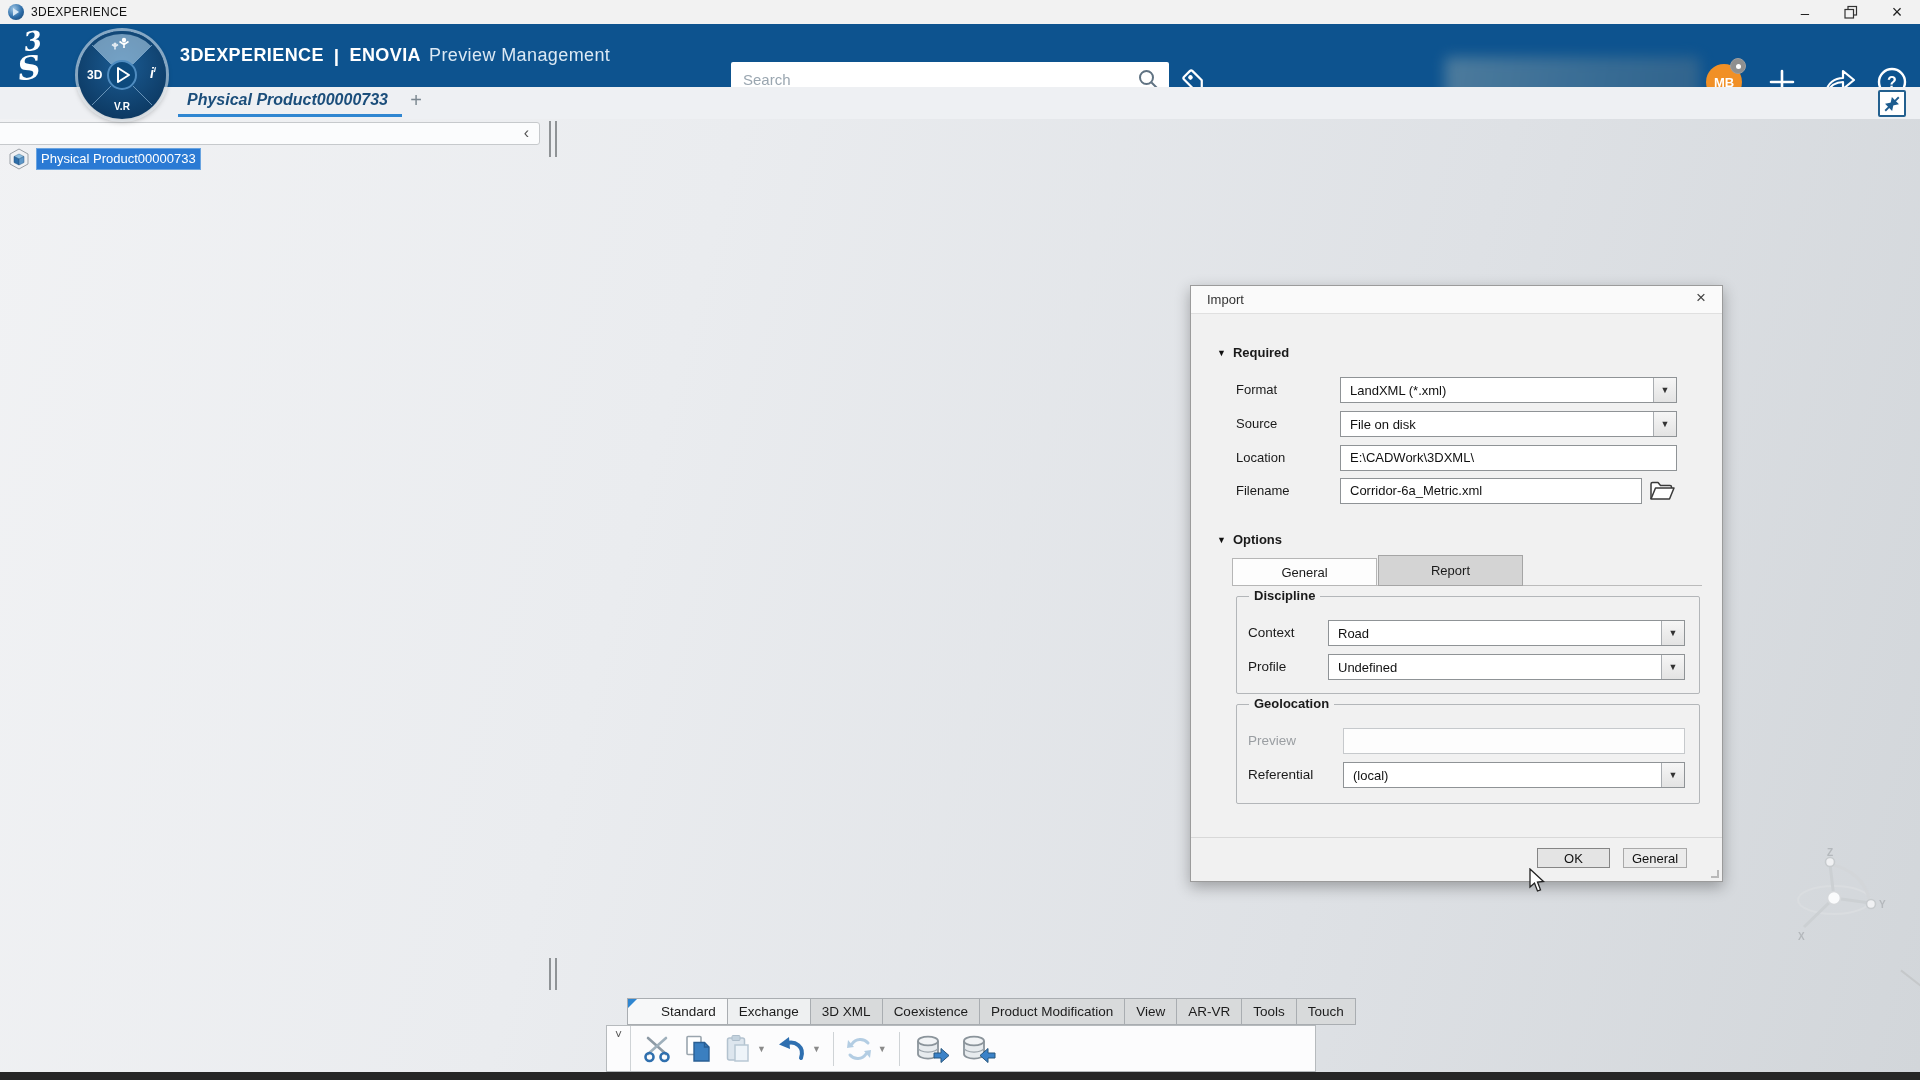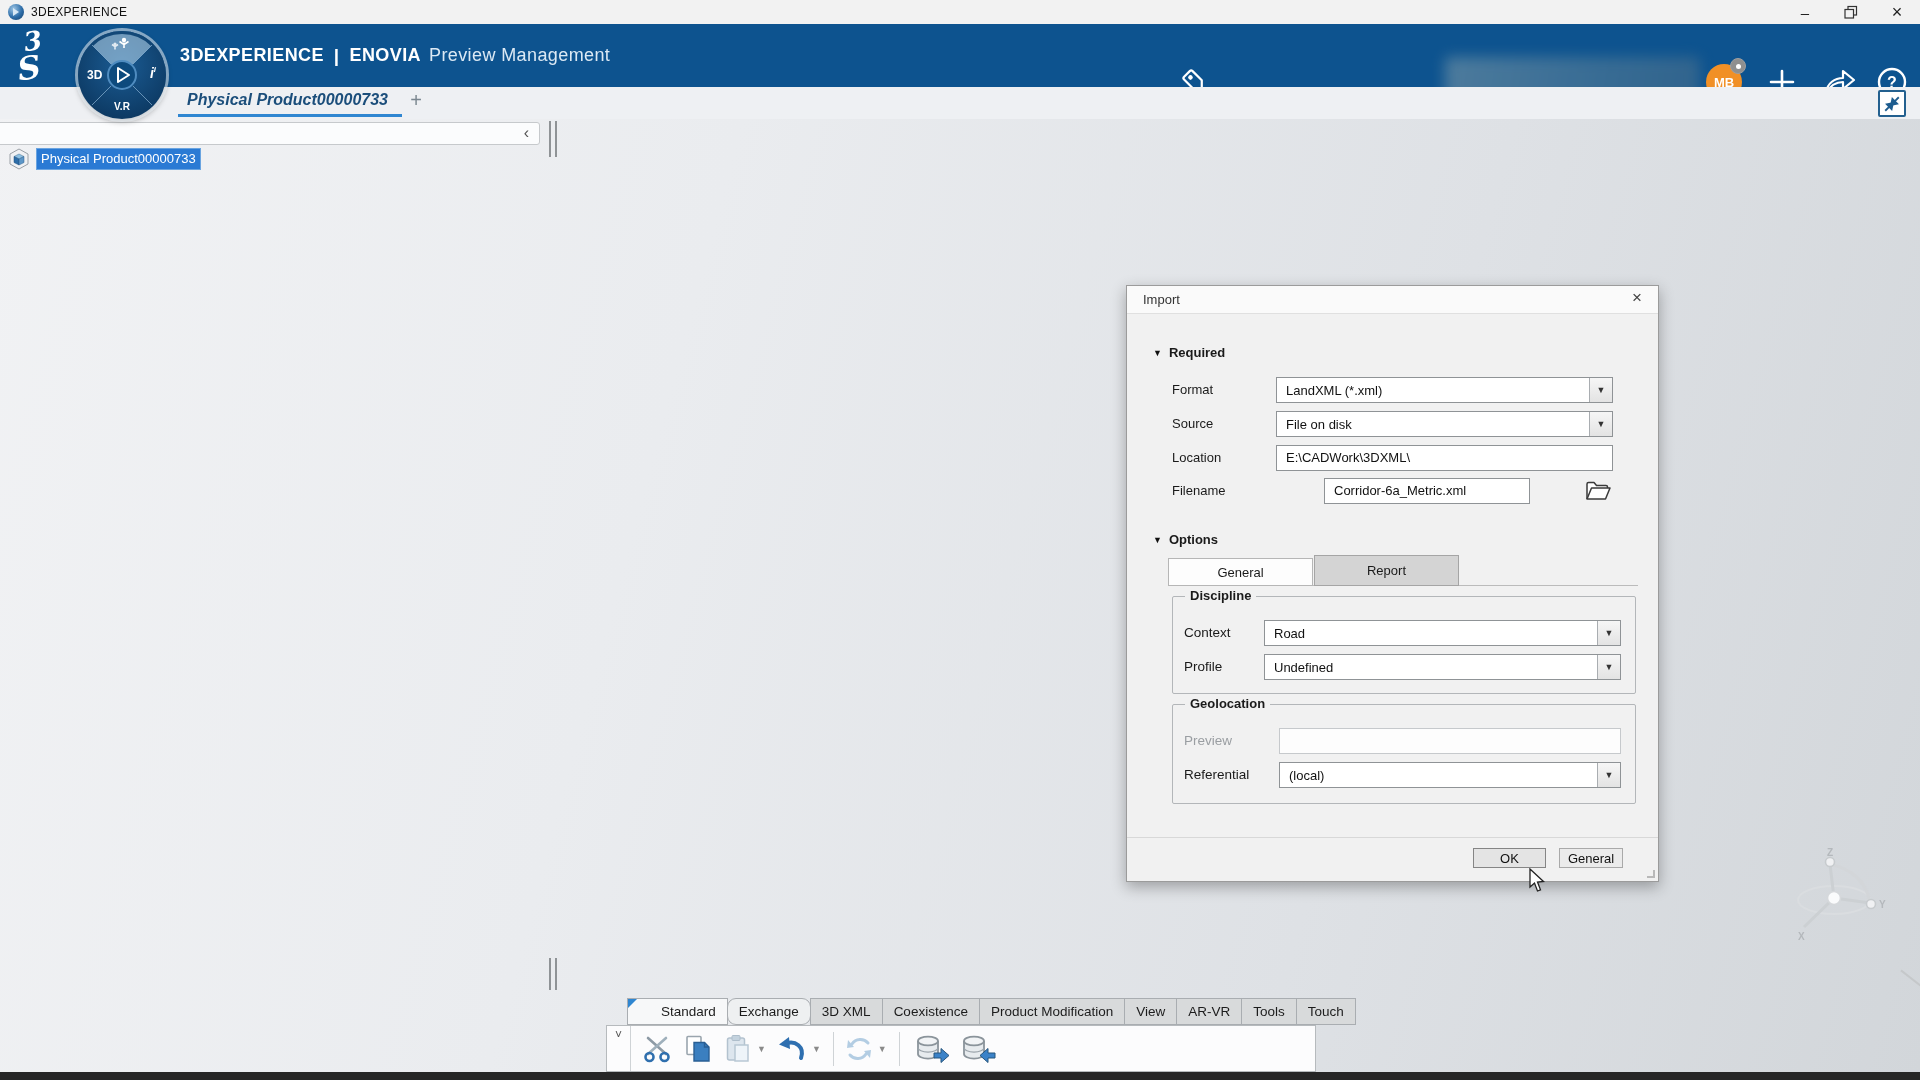--- a/index.html
+++ b/index.html
@@ -57,21 +57,21 @@
   .treebar { position:absolute; left:-2px; top:122px; width:542px; height:23px; background:#fbfcfd;
              border:1px solid #c6c9cc; border-radius:0 3px 3px 0; }
   .treebar .chev { position:absolute; right:10px; top:1px; font-size:16px; color:#555; }
   .grip { position:absolute; width:9px; }
   .grip i { position:absolute; top:0; bottom:0; width:2px; background:#8f9396; }
   .grip i:first-child { left:0; } .grip i:last-child { left:6px; }
   .treeitem { position:absolute; left:8px; top:148px; display:flex; align-items:center; }
   .treeitem .lbl { margin-left:7px; background:#2a7ad4; color:#fff; font-size:13px;
                    padding:2px 4px 3px 4px; outline:1px solid #6aa4e0; }
   
-  .dialog { position:absolute; left:1126px; top:285px; width:533px; height:597px; background:#f1f1f1;
+  .dialog { position:absolute; left:1190px; top:285px; width:533px; height:597px; background:#f1f1f1;
             border:1px solid #9b9b9b; box-shadow:0 5px 14px rgba(0,0,0,.3); font-size:13px; color:#1a1a1a; }
   .dtitle { position:absolute; left:0; top:0; right:0; height:28px; background:#fafafa;
             border-bottom:1px solid #e0e0e0; display:flex; align-items:center; }
   .dtitle .t { margin-left:16px; font-size:13px; color:#333; }
   .dtitle .x { position:absolute; right:10px; top:2px; font-size:17px; color:#444; width:22px;
                text-align:center; }
   .sechdr { position:absolute; left:26px; display:flex; align-items:center; font-weight:bold; }
   .sechdr .tri { font-size:9px; margin-right:7px; color:#111; }
   .drow { position:absolute; left:45px; width:441px; height:27px; display:flex; align-items:center; }
   .drow .lab { width:104px; font-size:13px; }
@@ -100,21 +100,21 @@
   .btn.cancel { left:432px; width:64px; background:#ebebeb; border:1px solid #a9a9a9; }
   .rgrip { position:absolute; right:3px; bottom:3px; width:8px; height:8px;
            border-right:2px solid #b9b9b9; border-bottom:2px solid #b9b9b9; }
   
   .btabs { position:absolute; left:628px; top:998px; display:flex; }
   .btab { height:27px; padding:0 11px; display:flex; align-items:center; font-size:13.5px; color:#1c1c1c;
           background:#d8dadb; border:1px solid #a9adb1; margin-left:-1px; position:relative; }
   .btab.active { background:#f7f8f9;padding-left:33px; }
   .btab.active::before { content:""; position:absolute; left:0; top:0; border-top:9px solid #2f86d1;
           border-right:9px solid transparent; }
-  .btab.light { background:#eef0f1;border-radius:9px; }
+  .btab.light { background:#eef0f1; }
   .toolbar { position:absolute; left:606px; top:1025px; width:710px; height:47px; background:#fcfcfd;
              border:1px solid #b6babd; display:flex; align-items:center; }
   .tb-ovf { width:24px; height:100%; border-right:1px solid #cfd3d6; font-size:12px; color:#555;
             text-align:center; padding-top:2px; }
   .tbtn { display:flex; align-items:center; justify-content:center; margin-left:10px; }
   .tarrow { font-size:9px; color:#8a8a8a; margin-left:4px; }
   .tsep { width:1px; height:34px; background:#cfd3d6; margin-left:12px; }
   .statusbar { position:absolute; left:0; top:1072px; width:1920px; height:8px; background:#262626; }
   
   .triad { position:absolute; left:1778px; top:848px; }
@@ -164,20 +164,29 @@
         <text x="4" y="50" font-size="32">S</text>
       </g>
     </svg>
     <div class="brand">
       <b>3DEXPERIENCE</b>
       <span class="sep">|</span>
       <b>ENOVIA</b>
       <span class="light">Preview Management</span>
     </div>
 
+    <div class="search">
+      <input type="text" placeholder="Search" style="">
+      <span class="mag">
+        <svg width="24" height="24" viewBox="0 0 24 24">
+            <circle cx="10.5" cy="10.5" r="6.5" fill="none" stroke="#5f7282" stroke-width="2"></circle>
+            <line x1="15.5" y1="15.5" x2="21" y2="21" stroke="#5f7282" stroke-width="2"></line>
+          </svg>
+      </span>
+    </div>
 
     <div class="hbtn" style="left:1178px; top:41px; width:32px; height:32px;">
       <svg width="32" height="32" viewBox="0 0 32 32">
         <g transform="rotate(45 16 16)">
           <path d="M8 10 h13 l6 6 l-6 6 H8 a2 2 0 0 1 -2 -2 v-8 a2 2 0 0 1 2 -2 Z" fill="none" stroke="#fff" stroke-width="2.2" stroke-linejoin="round"></path>
           <circle cx="11" cy="16" r="2.3" fill="#fff"></circle>
         </g>
       </svg>
     </div>
 
@@ -288,21 +297,21 @@
       <span class="lab">Source</span>
       <div class="dd">
         <span class="val">File on disk</span>
         <span class="arr">▼</span>
       </div>
     </div>
     <div class="drow" style="top:158px;">
       <span class="lab">Location</span>
       <input class="ti" value="E:\CADWork\3DXML\" style="">
     </div>
-    <div class="drow" style="top:191px;gap:48px;">
+    <div class="drow" style="top:191px;">
       <span class="lab">Filename</span>
       <input class="ti" value="Corridor-6a_Metric.xml" style="">
       <div class="folderbtn">
         <svg width="26" height="22" viewBox="0 0 26 22">
           <path d="M2 19 V4 a1.5 1.5 0 0 1 1.5 -1.5 H9 l2.5 3 H21 a1.5 1.5 0 0 1 1.5 1.5 V8" fill="#fff" stroke="#3a3a3a" stroke-width="1.5" stroke-linejoin="round"></path>
           <path d="M2 19 L6.5 8 H25 L20.5 19 Z" fill="#fff" stroke="#3a3a3a" stroke-width="1.5" stroke-linejoin="round"></path>
         </svg>
       </div>
     </div>
 

